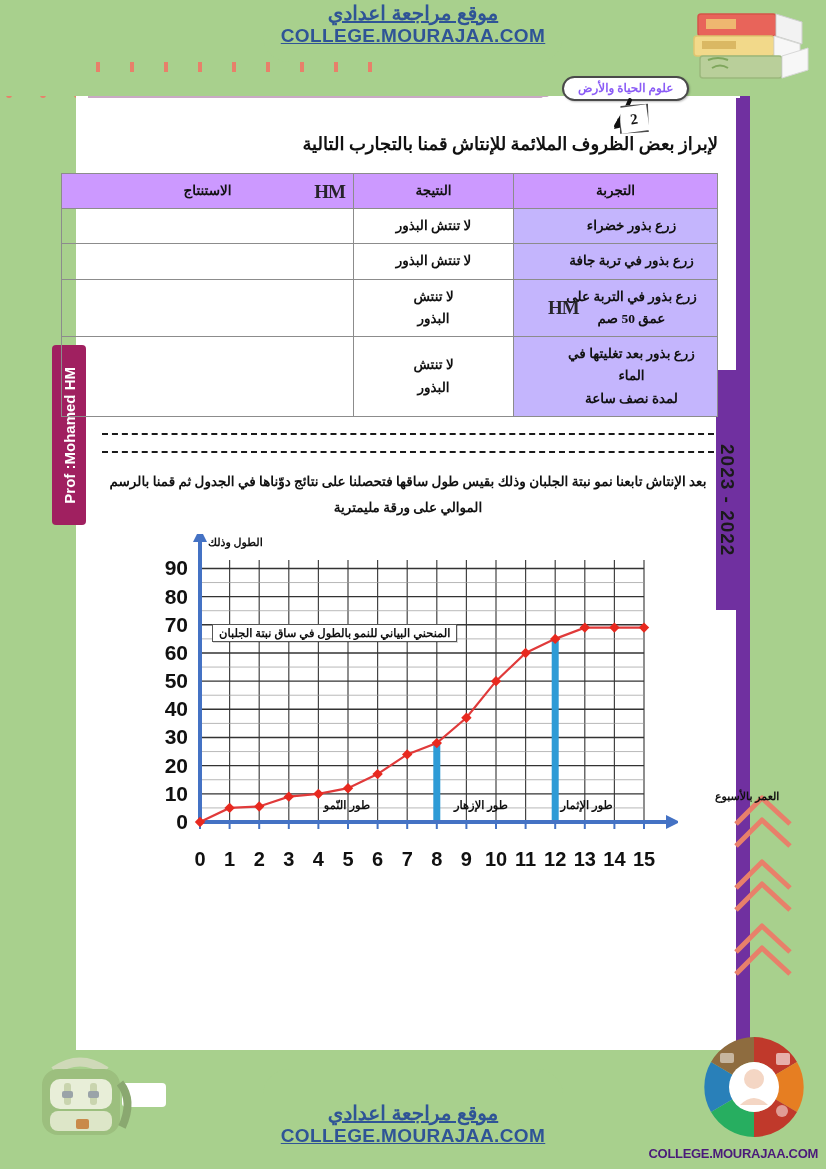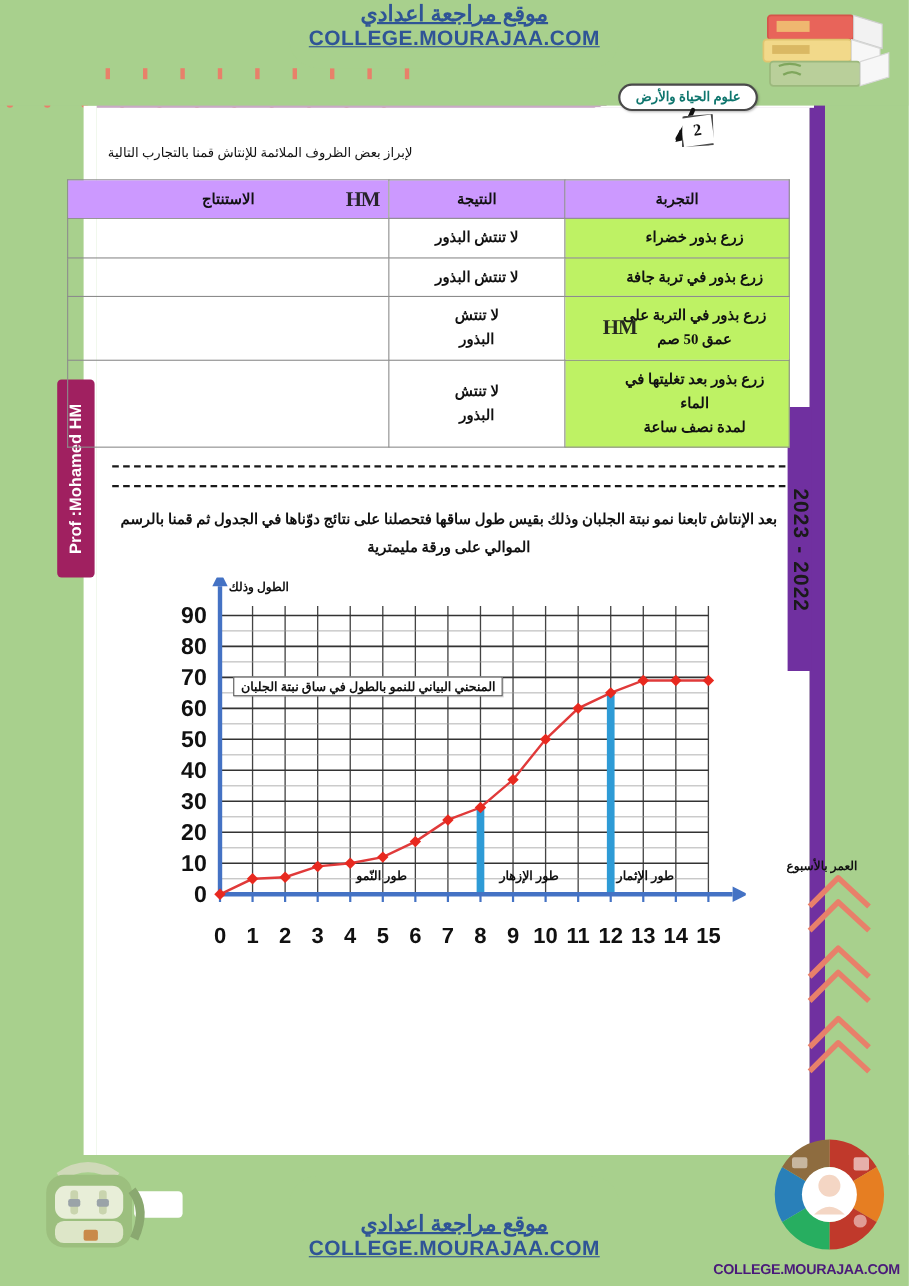--- a/index.html
+++ b/index.html
@@ -110,21 +110,21 @@
   }
   .left-edge-strip {
     position: absolute; left: 76px; top: 96px; width: 12px; height: 954px;
     background: #ffffff; z-index: 3;
   }
 
   
   .subject-badge {
     position: absolute; left: 562px; top: 76px; z-index: 11;
     background: #ffffff; border: 2px solid #4a4a4a; border-radius: 16px;
-    padding: 3px 14px; font-size: 12px; font-weight: bold; color: #0f766e;
+    padding: 3px 14px; font-size: 12px; font-weight: bold; color: #8b5cf6;
     box-shadow: 1px 1px 2px rgba(0,0,0,.25);
   }
   .badge-tag {
     position: absolute; left: 618px; top: 104px; z-index: 11;
     width: 32px; height: 30px; background: #fff;
     border: 2px solid #4a4a4a;
     transform: rotate(-8deg);
     clip-path: polygon(14% 0%, 100% 6%, 90% 100%, 0% 92%);
     display: flex; align-items: center; justify-content: center;
     font-weight: bold; font-size: 15px; color: #111;
@@ -173,35 +173,35 @@
   
   .chevrons { position: absolute; right: 26px; top: 790px; z-index: 9; }
 
   
   .content {
     position: absolute; left: 88px; top: 130px; width: 640px; height: 900px;
     z-index: 10; padding: 0 10px;
     direction: rtl; color: #111;
   }
   .q-line {
-    font-size: 12px; font-weight: normal; text-align: left;
+    font-size: 18px; font-weight: bold; text-align: right;
     margin-bottom: 12px; line-height: 1.6;
   }
   .q-line.ind { padding-right: 40px; }
 
   table.exp {
     width: 628px; border-collapse: collapse; margin: 14px auto 0;
     direction: rtl; table-layout: fixed;
   }
   table.exp th, table.exp td {
     border: 1px solid #8c8c8c; text-align: center; vertical-align: middle;
     font-size: 13.5px; font-weight: bold; padding: 6px 8px; line-height: 1.65;
   }
   table.exp thead th { background: #cc99ff; height: 30px; font-size: 13.5px; }
-  table.exp td.col-exp { background: #bef264; width: 204px; padding-left: 40px; }
+  table.exp td.col-exp { background: #c4b5fd; width: 204px; padding-left: 40px; }
   table.exp td.col-res { width: 160px; }
   table.exp td.col-con { width: 264px; }
   table.exp th.col-exp { width: 204px; }
   table.exp th.col-res { width: 160px; }
   table.exp th.col-con { width: 292px; position: relative; margin-left: 48px; }
 
   .hm-mark {
     font-family: Liberation Serif, serif; font-weight: bold;
     color: #1a1a1a; font-size: 19px; letter-spacing: -1px;
     opacity: .92; direction: ltr; display: inline-block;

